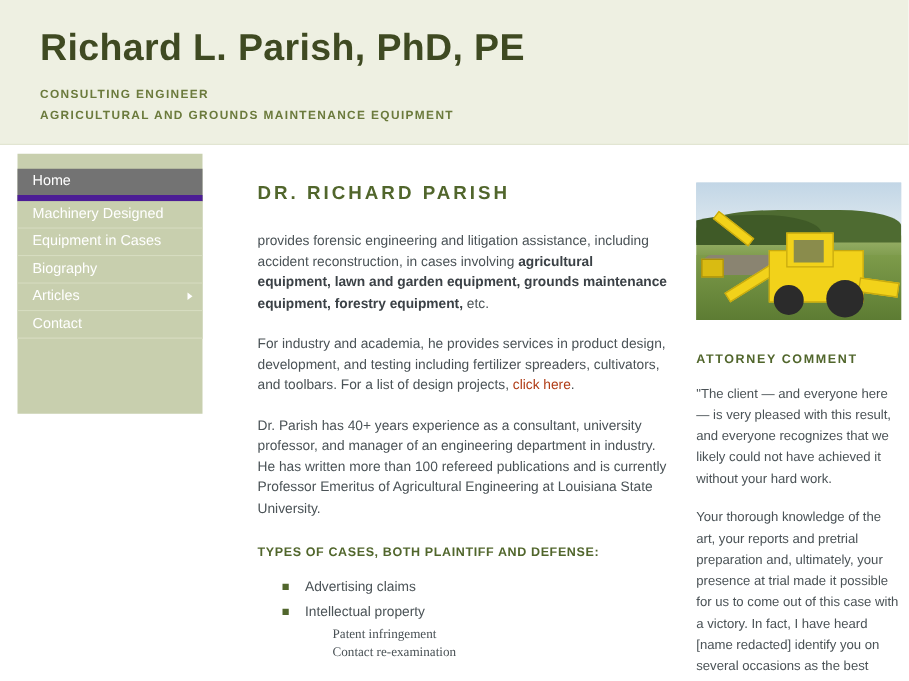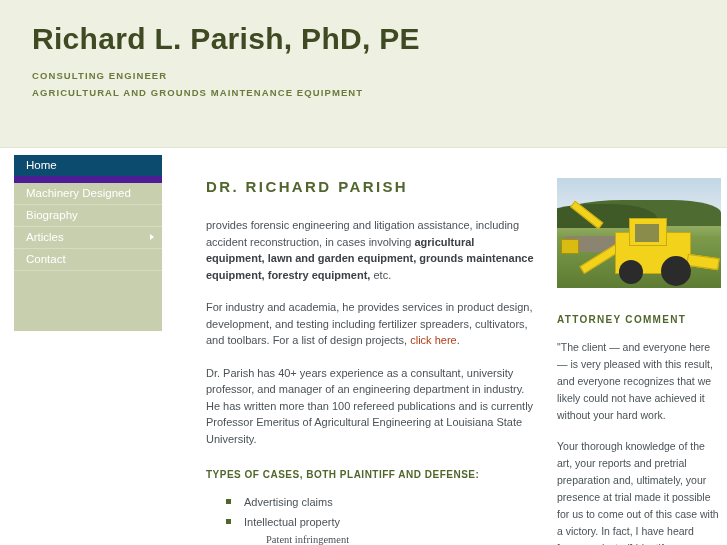--- a/index.html
+++ b/index.html
@@ -16,21 +16,21 @@
   .page {
     position: relative;
     width: 727px;
     height: 545px;
     background: #ffffff;
   }
 
   
   .header {
     background: #eef0e2;
-    height: 148px;
+    height: 116px;
     box-sizing: border-box;
     padding: 22px 0 0 32px;
     border-bottom: 1px solid #e2e5d2;
   }
   .site-title {
     font-size: 30px;
     font-weight: bold;
     color: #3f4a22;
     letter-spacing: 0.3px;
     margin: 0 0 14px 0;
@@ -75,23 +75,24 @@
     line-height: 21px;
     padding-left: 12px;
     font-size: 11.5px;
     color: #ffffff;
     background: #c8cfae;
     border-bottom: 1px solid #d6dcc0;
     text-decoration: none;
     cursor: pointer;
   }
   .nav-item.active {
-    background: #0c4a6e;
+    background: #737373;
     color: #ffffff;
-    border-bottom: 7px solid #4c1d95;
+    border-bottom: 5px solid #4c1d95;
+    margin-top: 12px;
   }
   .nav-item .caret {
     position: absolute;
     right: 8px;
     top: 7px;
     width: 0;
     height: 0;
     border-top: 3.5px solid transparent;
     border-bottom: 3.5px solid transparent;
     border-left: 4.5px solid #ffffff;
@@ -277,20 +278,23 @@
   </div>
 
   <div class="body-wrap">
 
     <nav class="nav">
       <a class="nav-item active">
         <span>Home</span>
       </a>
       <a class="nav-item">
         <span>Machinery Designed</span>
+      </a>
+      <a class="nav-item">
+        <span>Equipment in Cases</span>
       </a>
       <a class="nav-item">
         <span>Biography</span>
       </a>
       <a class="nav-item">
         <span>Articles</span>
         <span class="caret"></span>
       </a>
       <a class="nav-item">
         <span>Contact</span>

